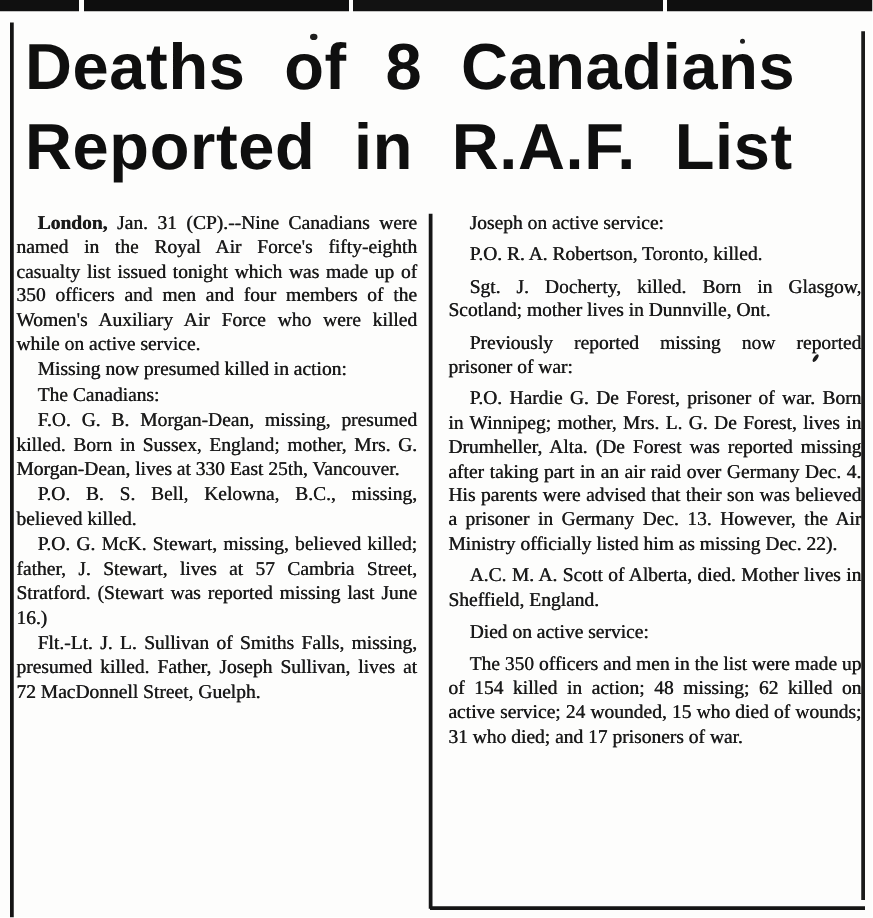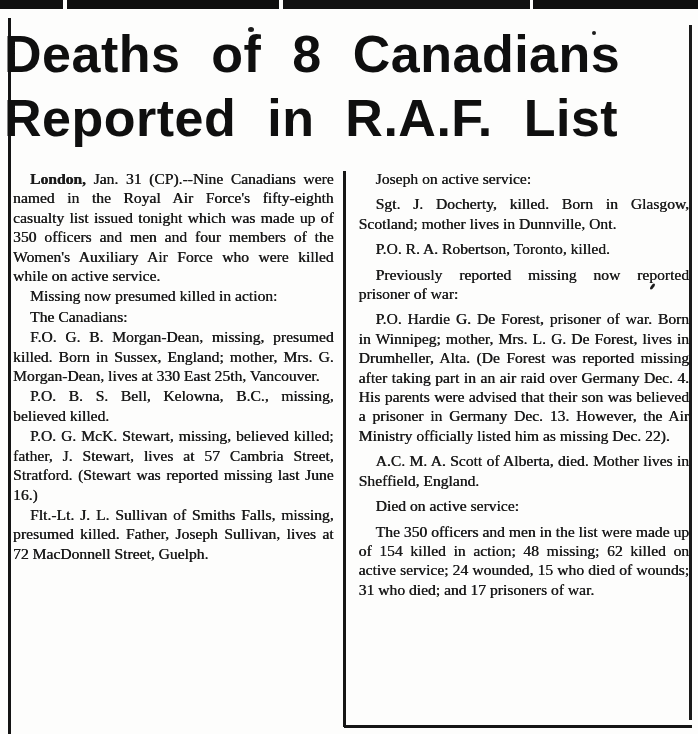--- a/index.html
+++ b/index.html
@@ -48,21 +48,21 @@
   }
   .rule-bottom-right {
     position: absolute;
     left: 344px; top: 725px;
     width: 348px; height: 3px;
     background: #151515;
   }
   
   .headline {
     position: absolute;
-    left: 4px; top: 22px;
+    left: 20px; top: 22px;
     width: 672px;
     font-family: "Liberation Sans", sans-serif;
     font-weight: bold;
     font-size: 52px;
     line-height: 64px;
     letter-spacing: 0.5px;
     word-spacing: 16px;
     white-space: nowrap;
     color: #0f0f0f;
   }
@@ -130,22 +130,22 @@
       <p>Missing now presumed killed in action:</p>
       <p>The Canadians:</p>
       <p>F.O. G. B. Morgan-Dean, missing, presumed killed.  Born in Sussex, England; mother, Mrs. G. Morgan-Dean, lives at 330 East 25th, Vancouver.</p>
       <p>P.O. B. S. Bell, Kelowna, B.C., missing, believed killed.</p>
       <p>P.O. G. McK. Stewart, missing, believed killed; father, J. Stewart, lives at 57 Cambria Street, Stratford.  (Stewart was reported missing last June 16.)</p>
       <p>Flt.-Lt. J. L. Sullivan of Smiths Falls, missing, presumed killed. Father, Joseph Sullivan, lives at 72 MacDonnell Street, Guelph.</p>
     </div>
 
     <div class="col-right">
       <p>Joseph on active service:</p>
+      <p>P.O. R. A. Robertson, Toronto, killed.</p>
       <p>Sgt. J. Docherty, killed. Born in Glasgow, Scotland; mother lives in Dunnville, Ont.</p>
-      <p>P.O. R. A. Robertson, Toronto, killed.</p>
       <p>Previously reported missing now reported prisoner of war:</p>
       <p>P.O. Hardie G. De Forest, prisoner of war. Born in Winnipeg; mother, Mrs. L. G. De Forest, lives in Drumheller, Alta. (De Forest was reported missing after taking part in an air raid over Germany Dec. 4. His parents were advised that their son was believed a prisoner in Germany Dec. 13. However, the Air Ministry officially listed him as missing Dec. 22).</p>
       <p>A.C. M. A. Scott of Alberta, died. Mother lives in Sheffield, England.</p>
       <p>Died on active service:</p>
       <p>The 350 officers and men in the list were made up of 154 killed in action; 48 missing; 62 killed on active service; 24 wounded, 15 who died of wounds; 31 who died; and 17 prisoners of war.</p>
     </div>
 
   </div>
 </div>
 

